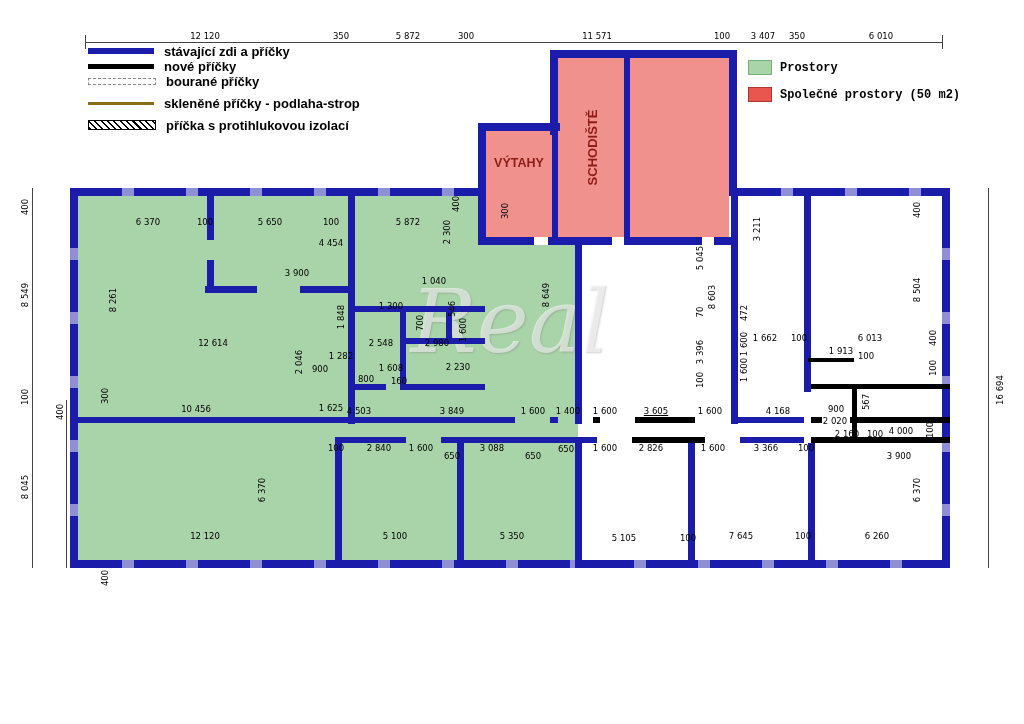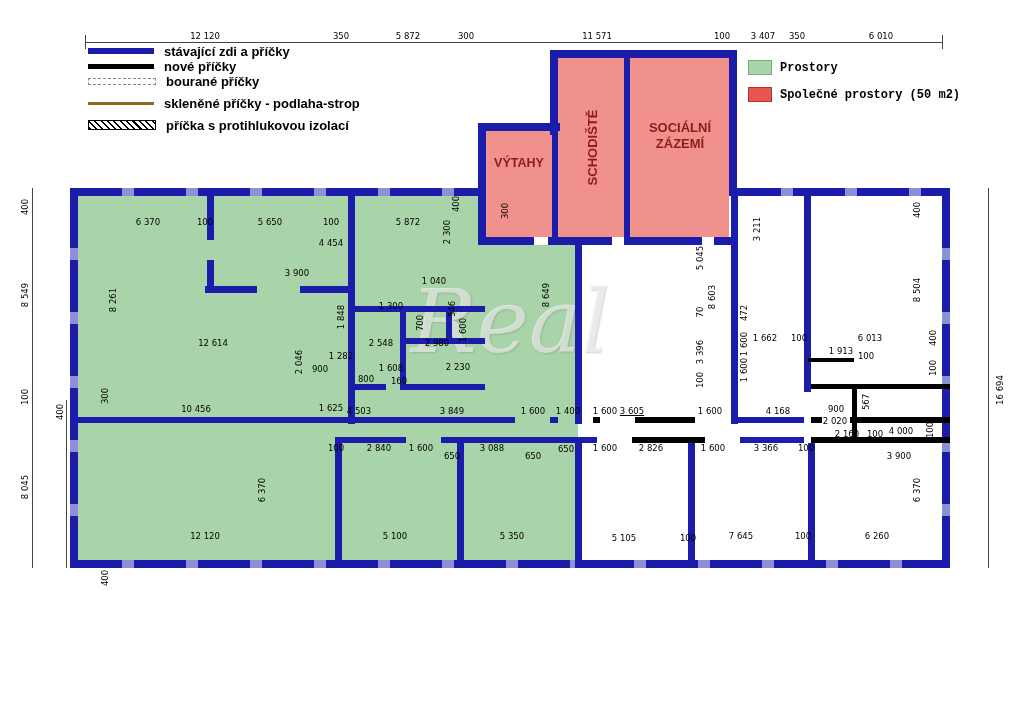--- a/index.html
+++ b/index.html
@@ -175,21 +175,21 @@
       <span class="dim" style="left: 399px; top: 381px;">160</span>
       <span class="dim" style="left: 458px; top: 367px;">2 230</span>
       <span class="dim dv" style="left: 105px; top: 396px;">300</span>
       <span class="dim" style="left: 196px; top: 409px;">10 456</span>
       <span class="dim" style="left: 331px; top: 408px;">1 625</span>
       <span class="dim" style="left: 359px; top: 411px;">4 503</span>
       <span class="dim" style="left: 452px; top: 411px;">3 849</span>
       <span class="dim" style="left: 533px; top: 411px;">1 600</span>
       <span class="dim" style="left: 568px; top: 411px;">1 400</span>
       <span class="dim" style="left: 605px; top: 411px;">1 600</span>
-      <span class="dim" style="left: 632px; top: 411px; text-decoration: underline;">3 605</span>
+      <span class="dim" style="left: 656px; top: 411px; text-decoration: underline;">3 605</span>
       <span class="dim" style="left: 710px; top: 411px;">1 600</span>
       <span class="dim" style="left: 778px; top: 411px;">4 168</span>
       <span class="dim" style="left: 836px; top: 409px;">900</span>
       <span class="dim dv" style="left: 866px; top: 402px;">567</span>
       <span class="dim" style="left: 835px; top: 421px;">2 020</span>
       <span class="dim" style="left: 847px; top: 434px;">2 160</span>
       <span class="dim" style="left: 875px; top: 434px;">100</span>
       <span class="dim" style="left: 901px; top: 431px;">4 000</span>
       <span class="dim" style="left: 336px; top: 448px;">100</span>
       <span class="dim" style="left: 379px; top: 448px;">2 840</span>
@@ -224,21 +224,20 @@
       <span class="dim" style="left: 624px; top: 538px;">5 105</span>
       <span class="dim" style="left: 688px; top: 538px;">100</span>
       <span class="dim" style="left: 741px; top: 536px;">7 645</span>
       <span class="dim" style="left: 803px; top: 536px;">100</span>
       <span class="dim" style="left: 877px; top: 536px;">6 260</span>
       <span class="dim dv" style="left: 262px; top: 490px;">6 370</span>
     </div>
 
   <div class="room-label" id="room-vytahy">VÝTAHY</div>
   <div class="room-label" id="room-schodiste">SCHODIŠTĚ</div>
-  <div class="room-label" id="room-socialni">SOCIÁLNÍ ZÁZEMÍ</div>
 
   <div id="legend-lines">
     <div class="lrow">
       <span class="lsample s1"></span>
       <span class="llabel">stávající zdi a příčky</span>
     </div>
     <div class="lrow">
       <span class="lsample s2"></span>
       <span class="llabel">nové příčky</span>
     </div>

